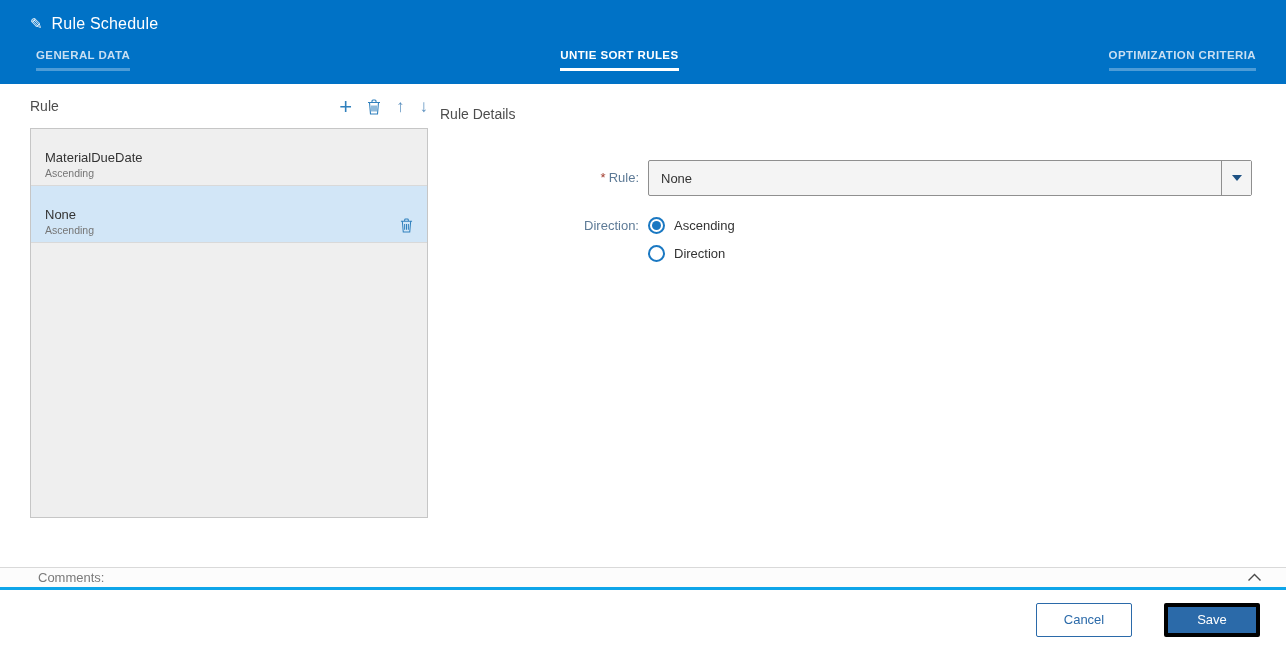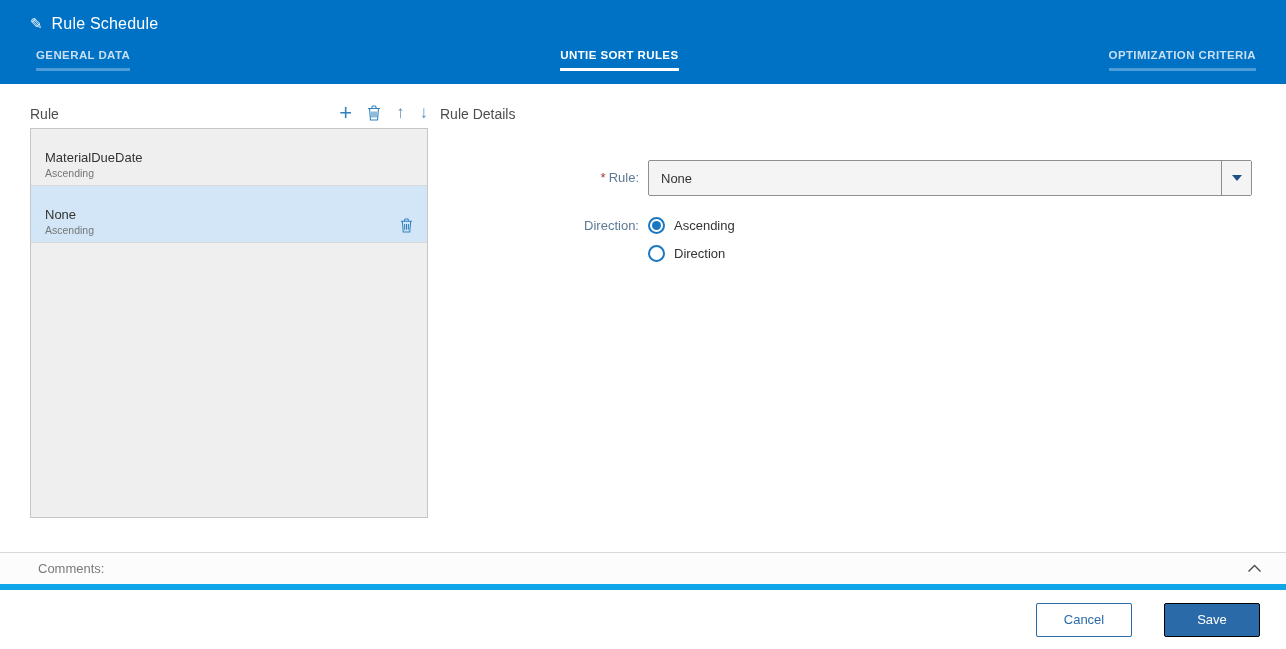--- a/index.html
+++ b/index.html
@@ -11,21 +11,21 @@
   .header-title-row { display:flex; align-items:center; gap:9px; height:28px; }
   .pencil-icon { font-size:15px; line-height:1; transform:translateY(-1px); }
   .page-title { font-size:16px; font-weight:400; letter-spacing:.2px; }
   .tabs { display:flex; gap:24px; margin-top:11px; margin-left:6px;justify-content:space-between; }
   .tab { font-size:11.5px; font-weight:bold; letter-spacing:.4px; color:#c9dff2; padding-bottom:7px; border-bottom:3px solid rgba(255,255,255,.30); cursor:pointer; white-space:nowrap; }
   .tab.active { color:#ffffff; border-bottom-color:#ffffff; }
 
   
   .main { flex:1; display:flex; padding:14px 26px 0 30px; min-height:0; }
   .left-panel { width:398px; flex:none; display:flex; flex-direction:column; }
-  .panel-head { display:flex; align-items:flex-end; height:30px; padding-bottom:6px; }
+  .panel-head { display:flex; align-items:flex-start; height:30px; padding-bottom:6px; }
   .panel-title { font-size:14px; color:#4d4d4d; }
   .toolbar { margin-left:auto; display:flex; align-items:center; gap:15px; }
   .tool-btn { background:none; border:none; cursor:pointer; color:#3080bd; display:flex; align-items:center; justify-content:center; padding:0; }
   .plus-glyph { font-size:22px; line-height:18px; color:#3080bd; font-weight:400; }
   .arrow-glyph { font-size:17px; line-height:18px; color:#5a8fbe; }
 
   .listbox { border:1px solid #c6c6c6; background:#efefef; height:390px; overflow:auto; }
   .list-item { padding:21px 10px 6px 14px; border-bottom:1px solid #d9d9d9; display:flex; align-items:flex-end; cursor:pointer; min-height:40px; }
   .item-name { font-size:13px; color:#333; }
   .item-dir { font-size:10.5px; color:#757575; margin-top:2px; }
@@ -46,29 +46,29 @@
   .dropdown-value { flex:1; display:flex; align-items:center; padding:0 12px; font-size:13px; color:#333; }
   .dropdown-btn { width:30px; border:none; border-left:1px solid #8f8f8f; background:#f4f4f4; display:flex; align-items:center; justify-content:center; cursor:pointer; }
   .caret-down { width:0; height:0; border-left:5px solid transparent; border-right:5px solid transparent; border-top:6px solid #1d5183; }
 
   .radio-group { display:flex; flex-direction:column; gap:11px; padding-top:5px; }
   .radio-option { display:flex; align-items:center; gap:9px; font-size:13px; color:#333; cursor:pointer; }
   .radio-circle { width:17px; height:17px; flex:none; border-radius:50%; border:2px solid #1a78c2; background:#fff; position:relative; }
   .radio-circle.checked::after { content:""; position:absolute; inset:2px; border-radius:50%; background:#1a78c2; }
 
   
-  .comments-bar { flex:none; height:38px; border-top:1px solid #d9d9d9; border-bottom:6px solid #0ea5e9; background:#fcfcfc; display:flex; align-items:center; padding:0 22px 0 38px; }
+  .comments-bar { flex:none; height:23px; border-top:1px solid #d9d9d9; border-bottom:3px solid #0ea5e9; background:#fcfcfc; display:flex; align-items:center; padding:0 22px 0 38px; }
   .comments-label { font-size:13px; color:#7a7a7a; }
   .collapse-btn { margin-left:auto; background:none; border:none; cursor:pointer; padding:2px; display:flex; align-items:center; }
 
   
   .footer { flex:none; height:59px; display:flex; align-items:center; justify-content:flex-end; gap:32px; padding:0 26px; background:#fff; }
   .btn { height:34px; min-width:96px; font-size:13px; border-radius:2px; cursor:pointer; font-family:inherit; padding:0 18px; }
   .btn-cancel { background:#fff; border:1px solid #2b6aa9; color:#2b6aa9; }
-  .btn-save { background:#2b6aa9; border:1px solid #000000; color:#fff; }
+  .btn-save { background:#2b6aa9; border:4px solid #000000; color:#fff; }
 </style>
 </head>
 <body>
 
 <div class="app">
 
   <div class="header">
     <div class="header-title-row">
       <span class="pencil-icon">✎</span>
       <span class="page-title">Rule Schedule</span>

